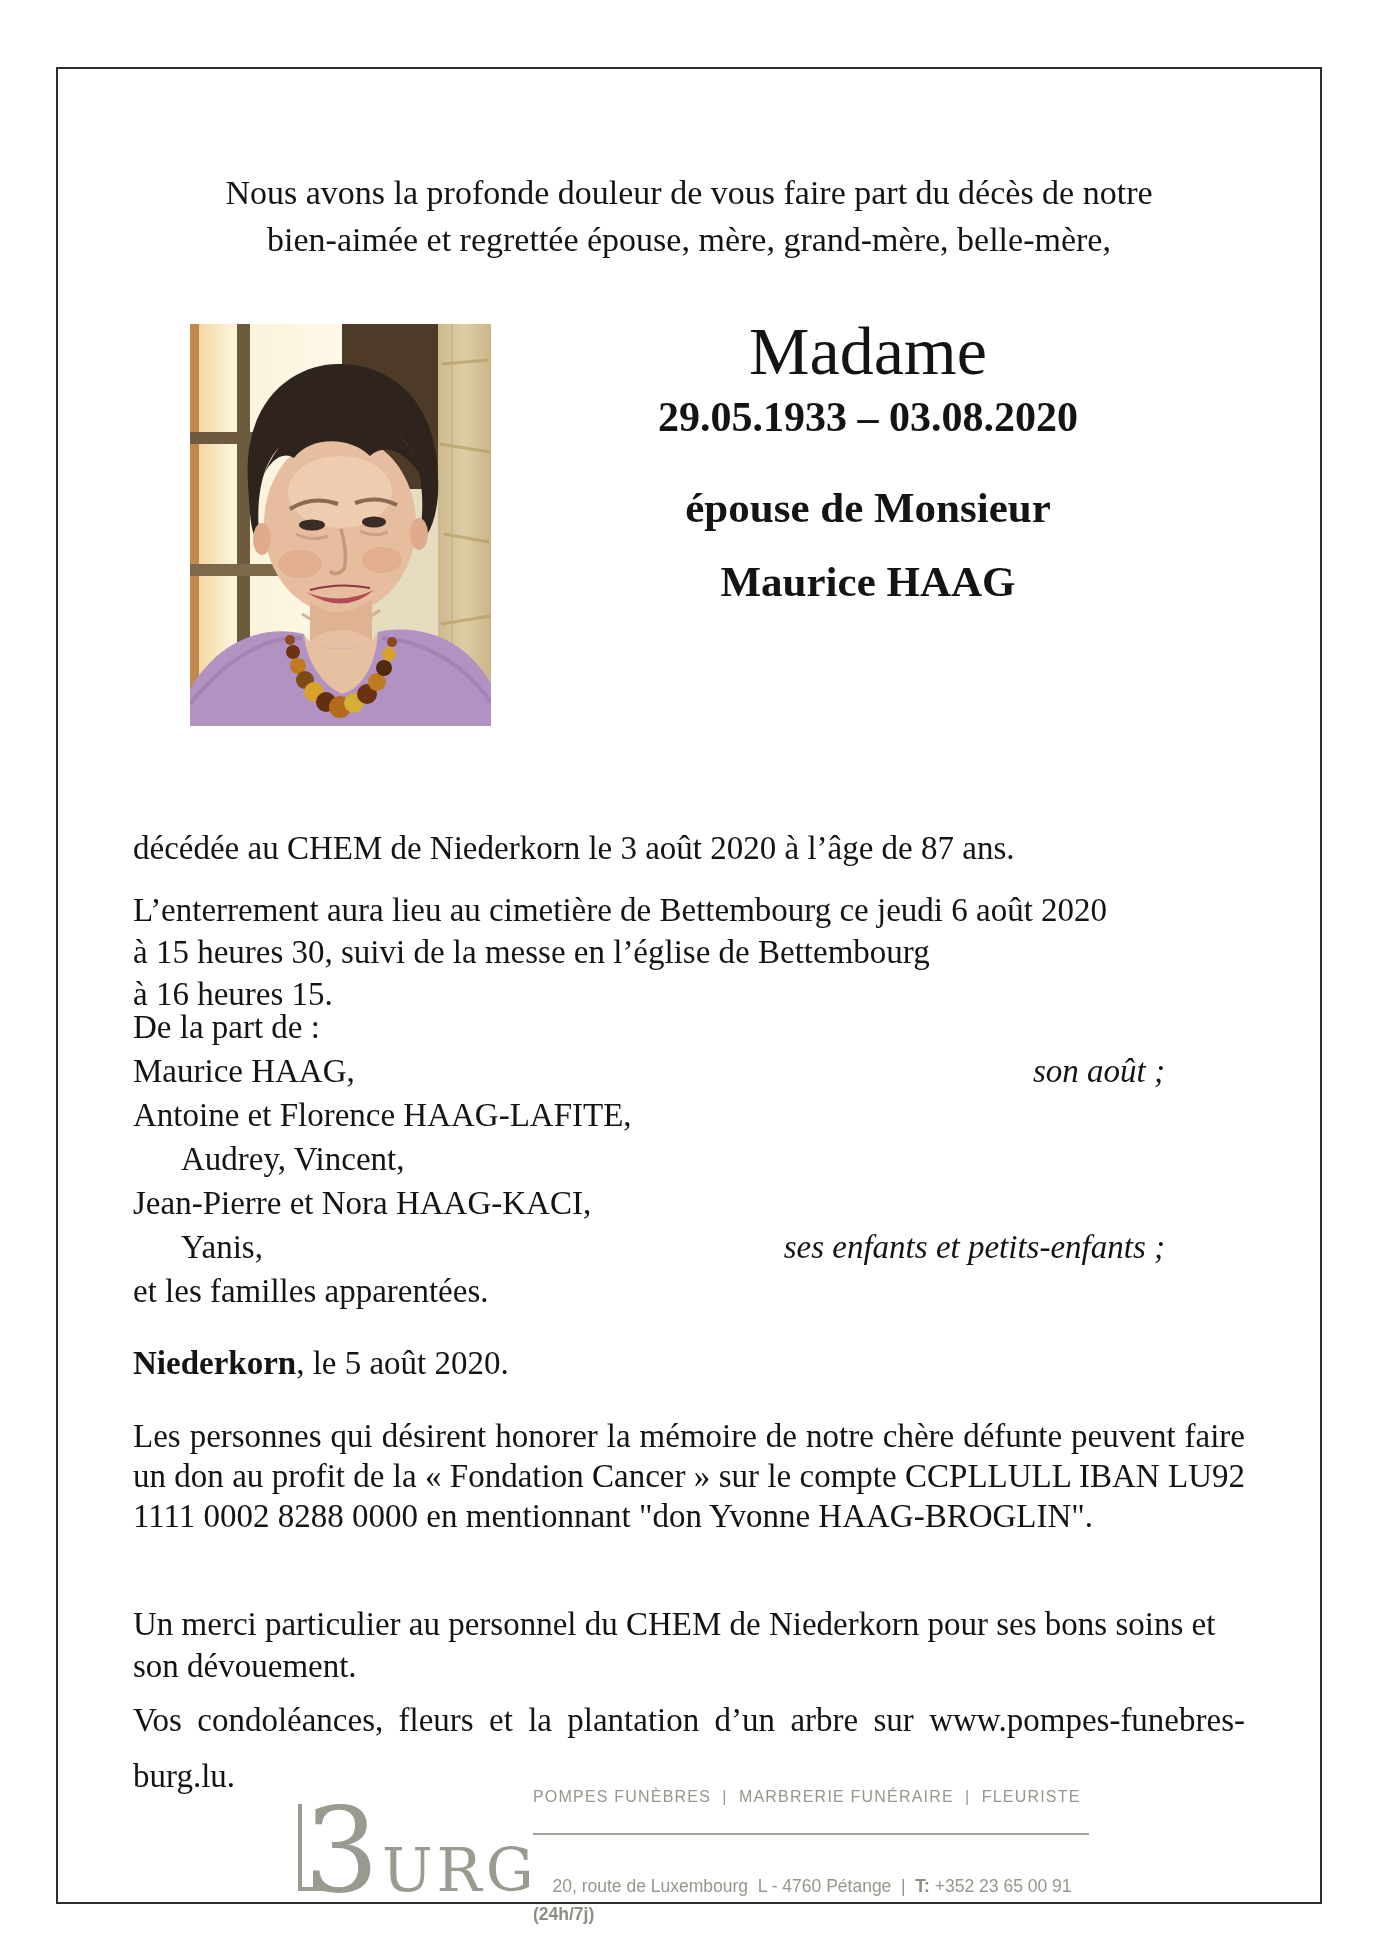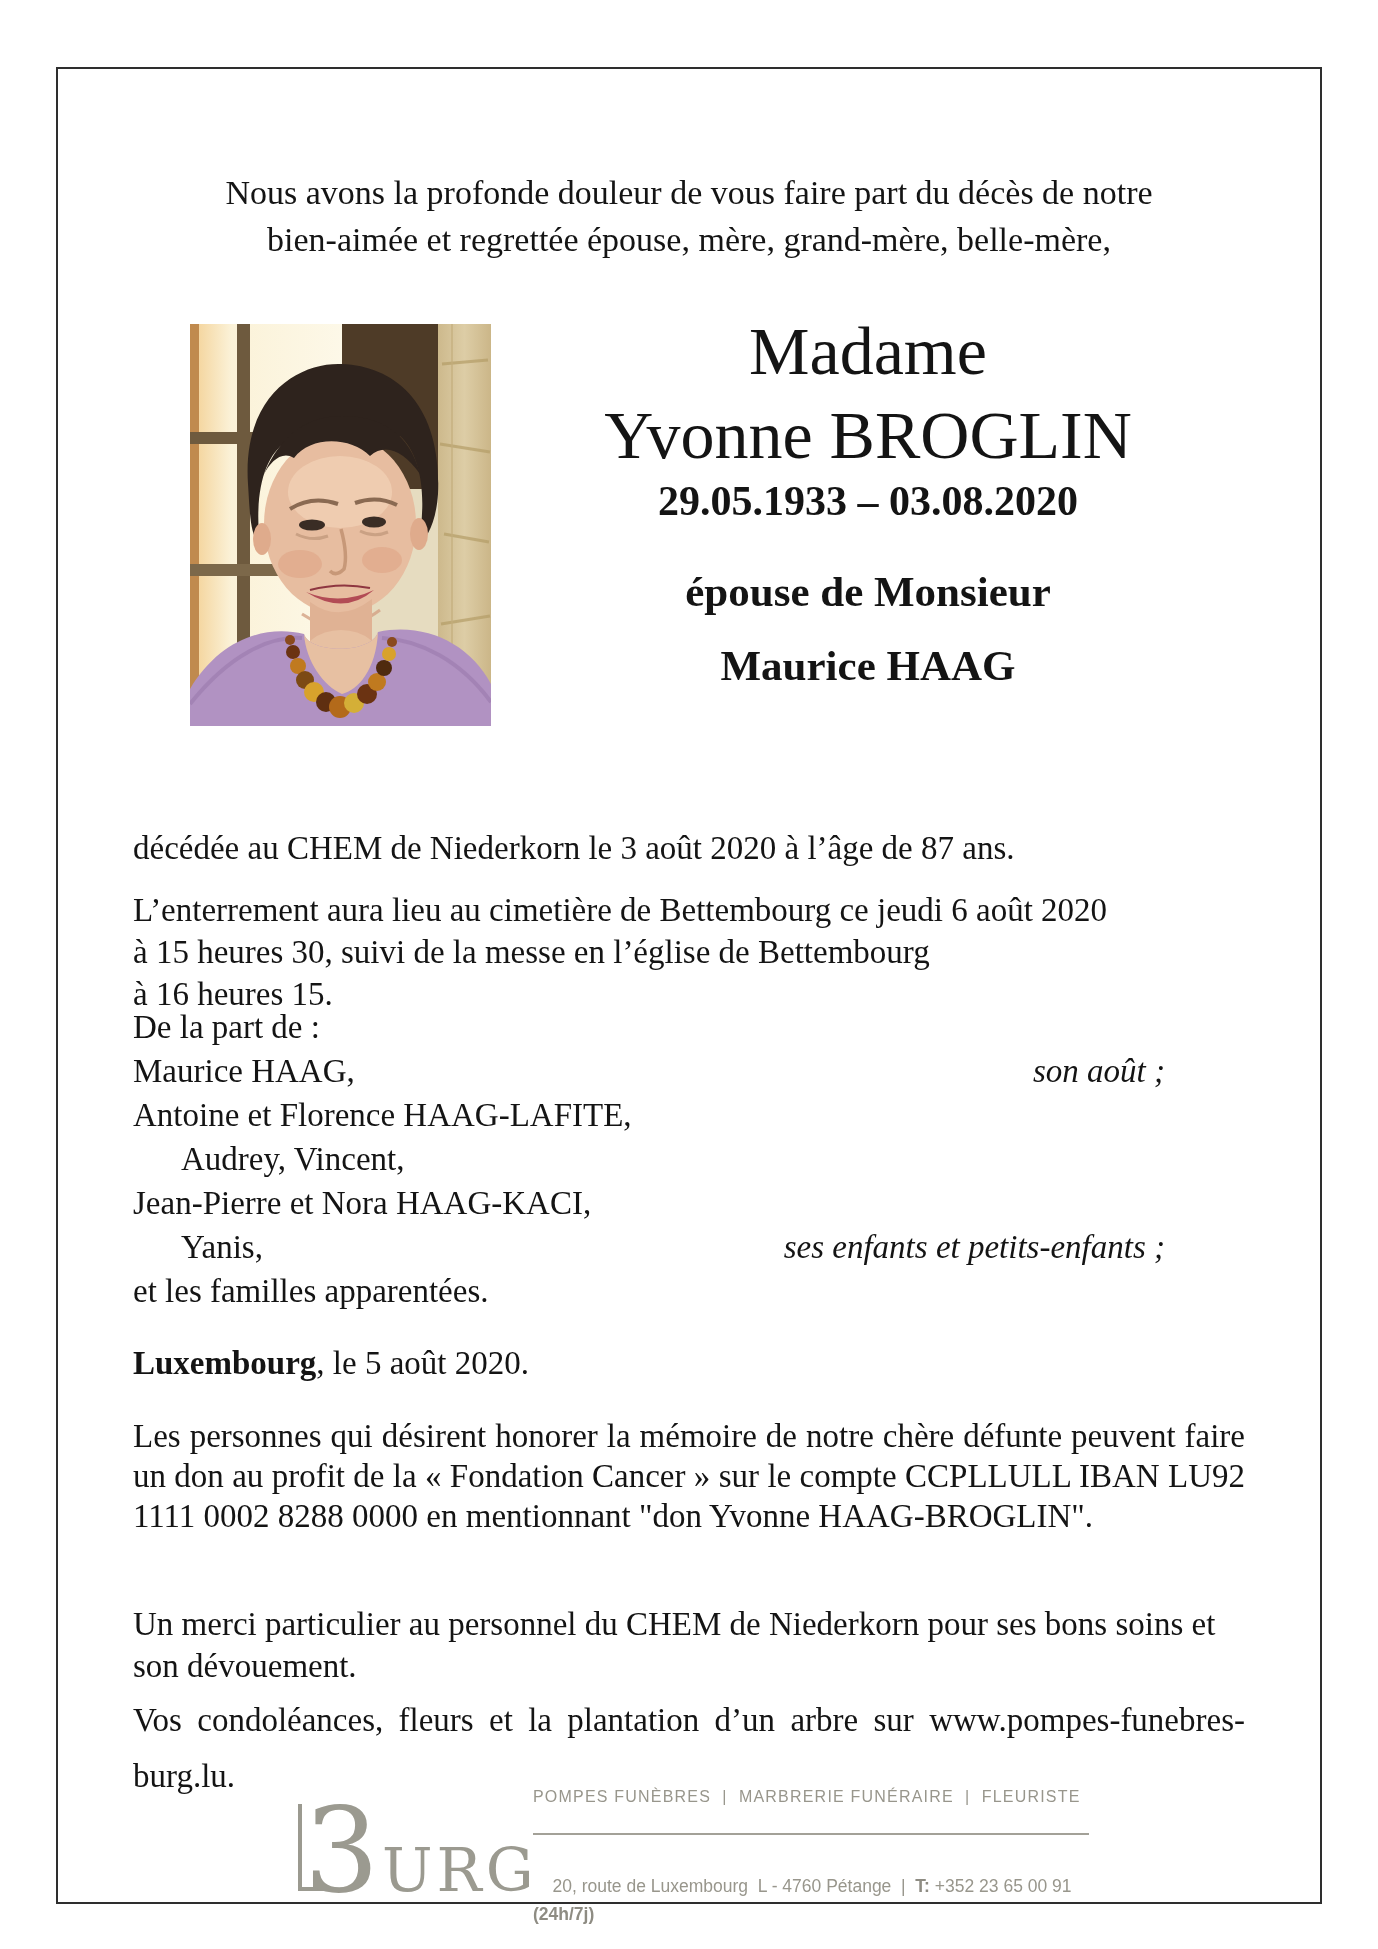--- a/index.html
+++ b/index.html
@@ -137,21 +137,20 @@
         <circle cx="199" cy="330" r="7" fill="#d8a22c"></circle>
         <circle cx="100" cy="316" r="5" fill="#8a4a1e"></circle>
         <circle cx="202" cy="318" r="5" fill="#8a4a1e"></circle>
       </g>
     </svg>
   </div>
 
   <div class="title-block">
     <div class="t-name">
       <span>Madame</span><br>
-      <span>Yvonne BROGLIN</span>
     </div>
     <div class="t-dates">29.05.1933 – 03.08.2020</div>
     <div class="t-epouse">
       <span>épouse de Monsieur</span><br>
       <span>Maurice HAAG</span>
     </div>
   </div>
 
   <p class="body-par p1">décédée au CHEM de Niederkorn le 3 août 2020 à l’âge de 87 ans.</p>
 
@@ -181,21 +180,21 @@
     <div class="family-row">
       <span class="indent">Yanis,</span>
       <span class="rel">ses enfants et petits-enfants ;</span>
     </div>
     <div class="family-row">
       <span>et les familles apparentées.</span>
     </div>
   </div>
 
   <p class="body-par dateline">
-    <span class="place">Luxembourg</span><span>, le 5 août 2020.</span>
+    <span class="place">Niederkorn</span><span>, le 5 août 2020.</span>
   </p>
 
   <p class="body-par p-donation">Les personnes qui désirent honorer la mémoire de notre chère défunte peuvent faire un don au profit de la « Fondation Cancer » sur le compte CCPLLULL IBAN LU92 1111 0002 8288 0000 en mentionnant "don Yvonne HAAG-BROGLIN".</p>
 
   <p class="body-par p-thanks">Un merci particulier au personnel du CHEM de Niederkorn pour ses bons soins et son dévouement.</p>
 
   <p class="body-par p-cond">Vos condoléances, fleurs et la plantation d’un arbre sur www.pompes-funebres-burg.lu.</p>
 
   <div class="logo">
     <svg width="250" height="97" viewBox="0 0 250 97">

